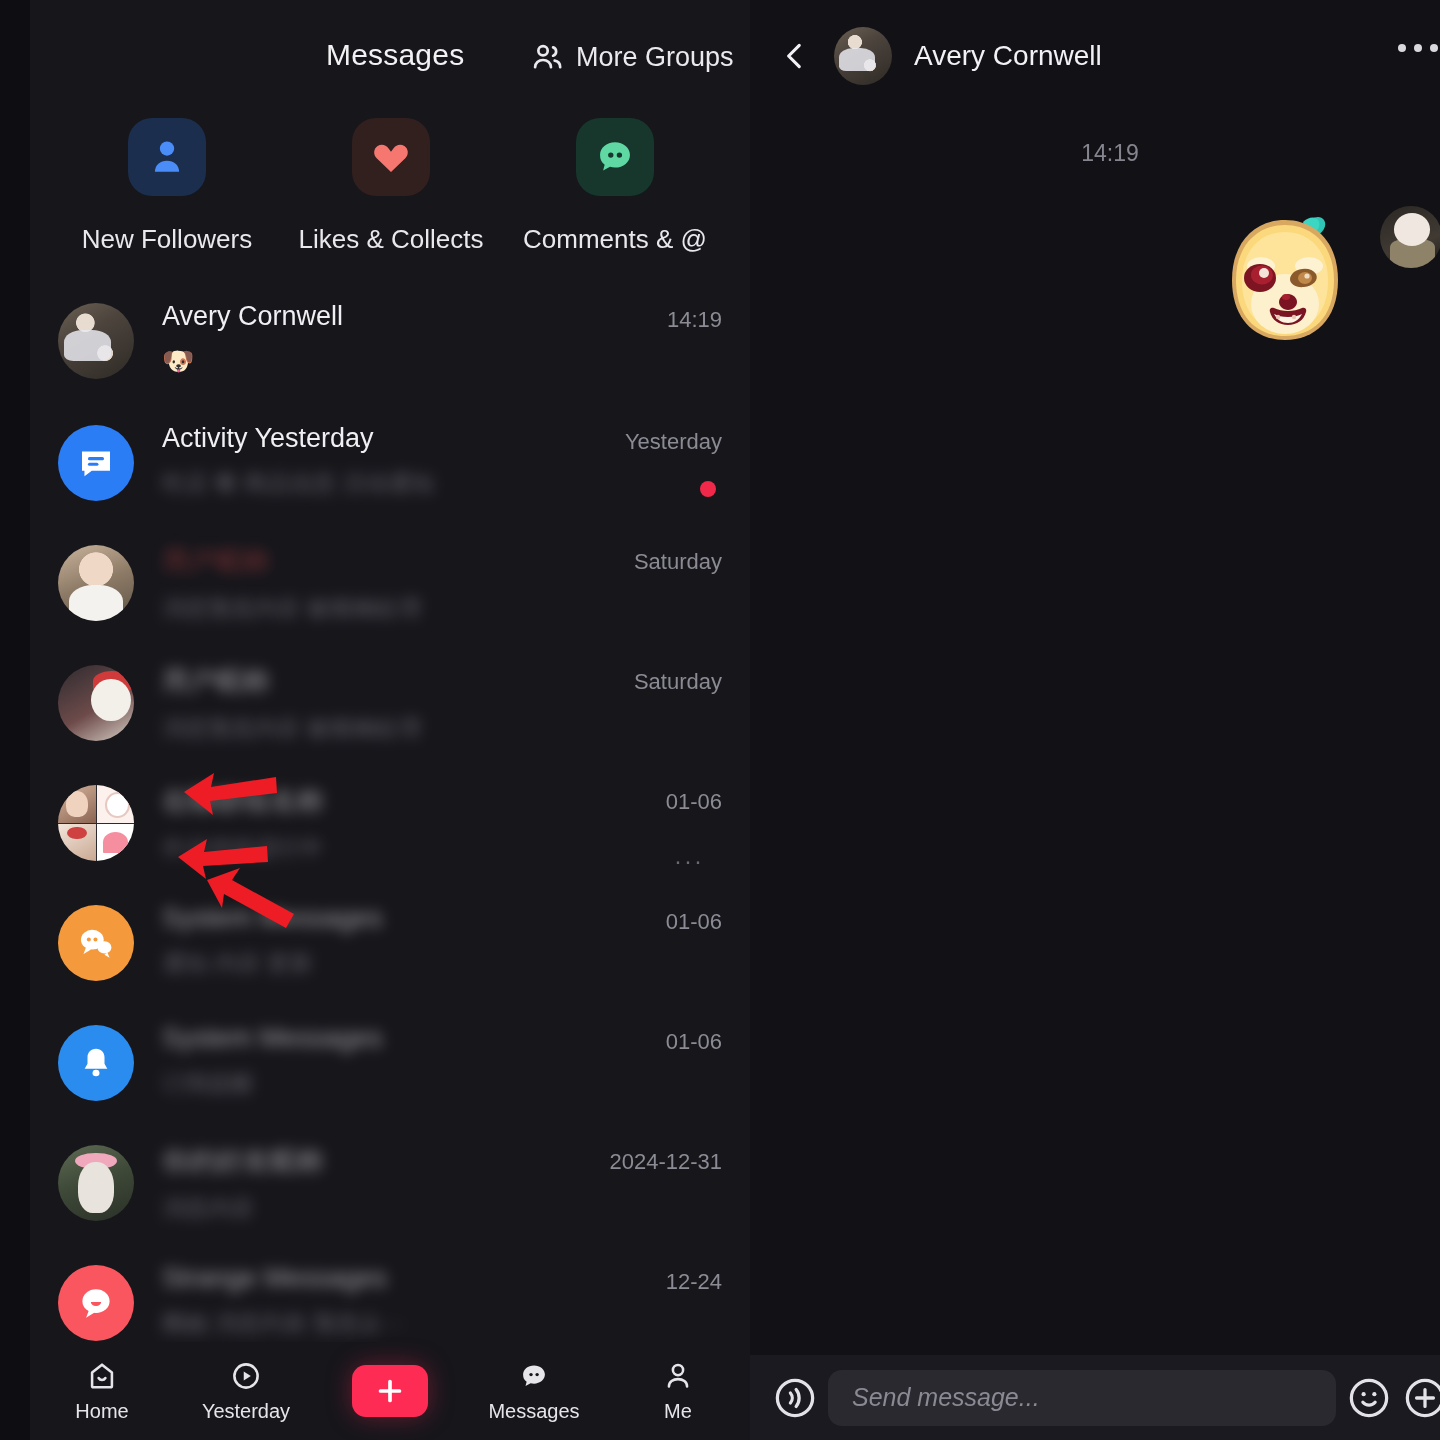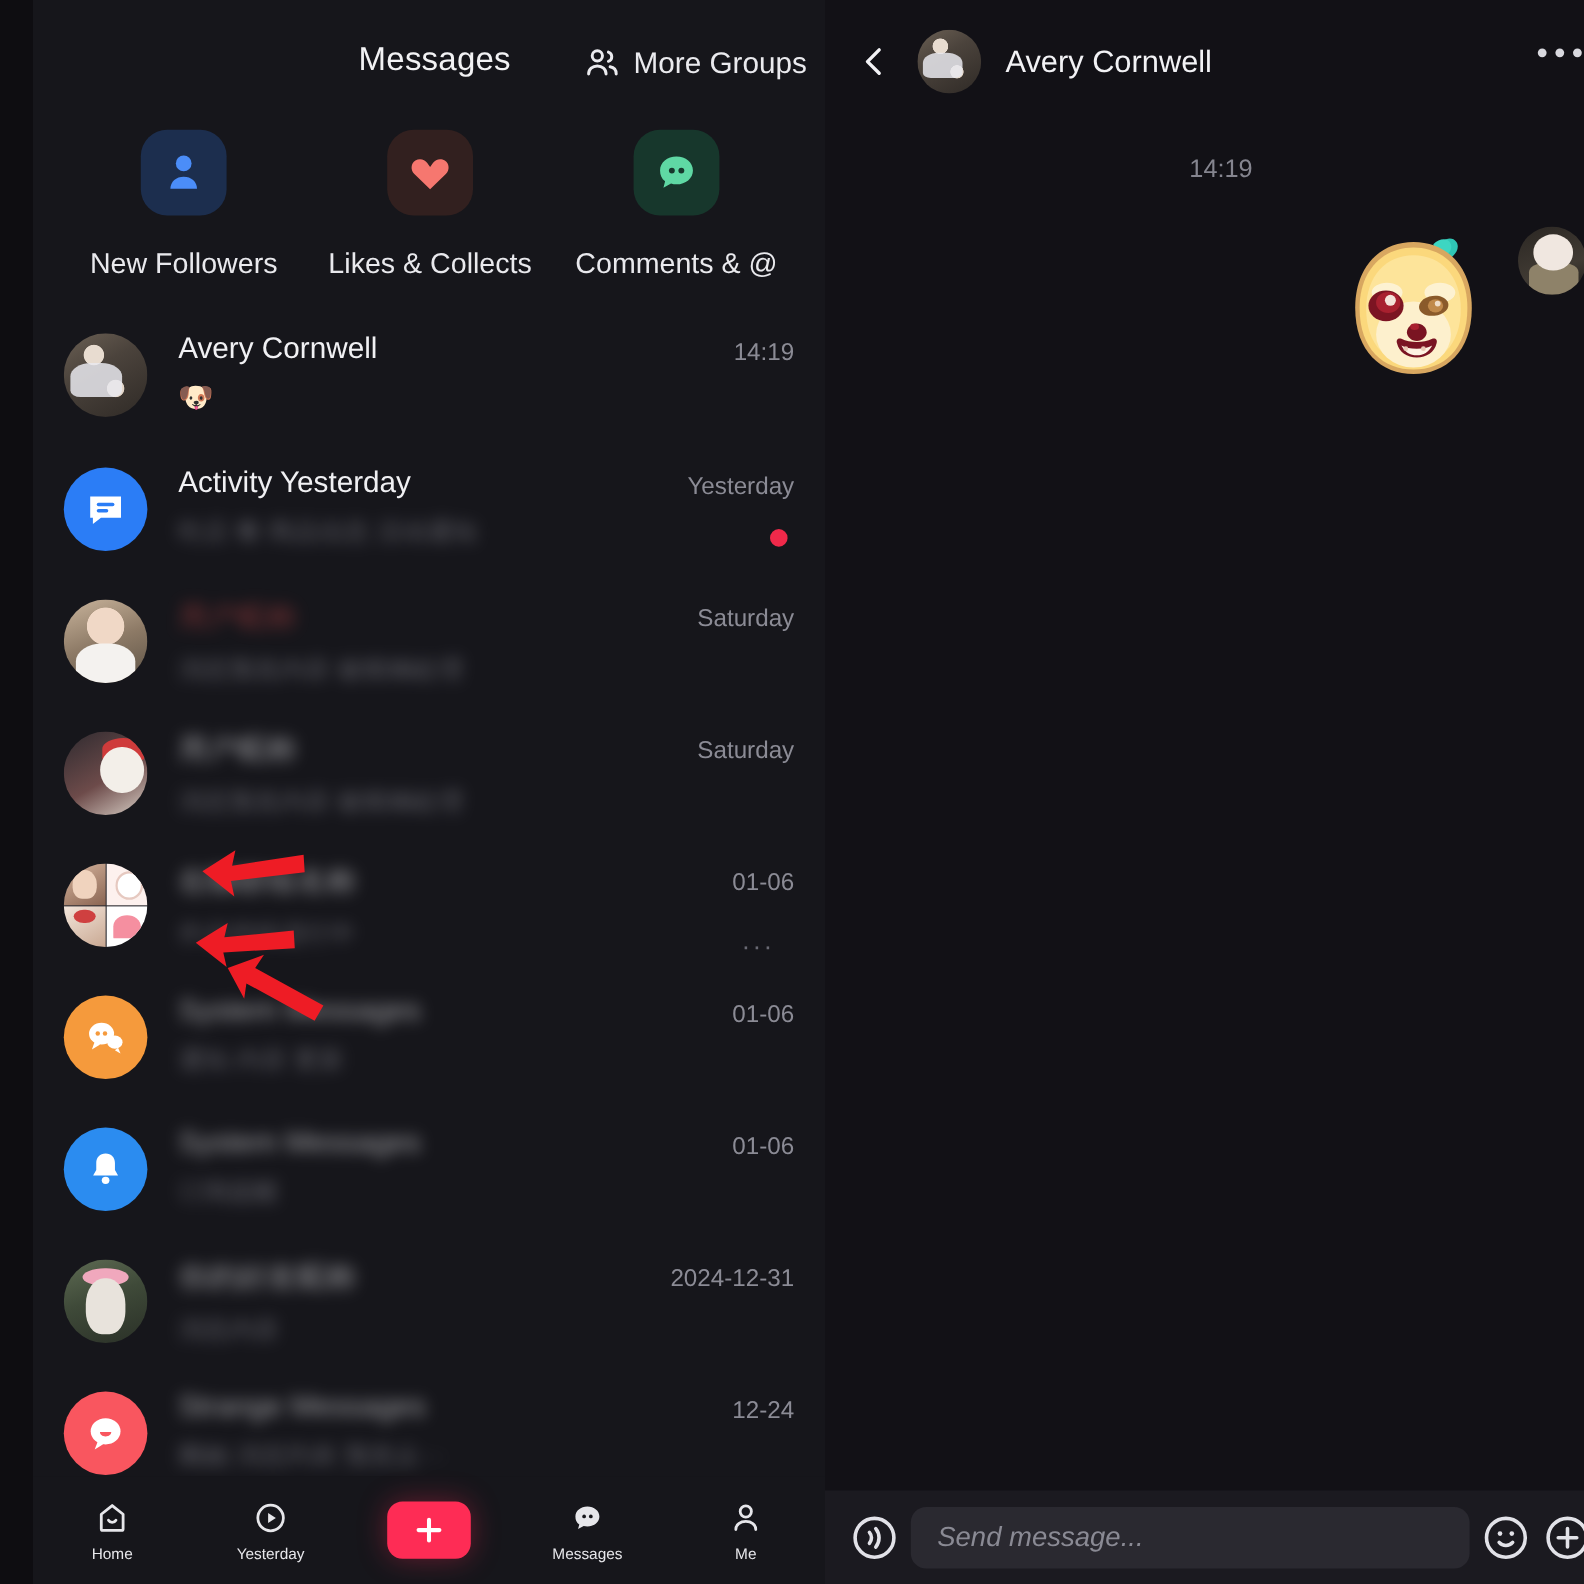--- a/index.html
+++ b/index.html
@@ -173,21 +173,21 @@
   .tabbar {
     position:absolute; left:0; bottom:0;
     width:720px; height:98px;
     background:#16161b;
     display:flex; align-items:center;
   }
   .tab {
     flex:1; display:flex; flex-direction:column;
     align-items:center; justify-content:center; gap:7px;
   }
-  .tab .tlabel { font-size:14px; color:#e6e6ea; }
+  .tab .tlabel { font-size:20px; color:#e6e6ea; }
   .tab-add {
     width:76px; height:52px; border-radius:14px;
     background:#fe2c55;
     display:flex; align-items:center; justify-content:center;
     box-shadow:0 0 26px rgba(254,44,85,.35);
   }
 
   
   .right {
     position:relative;

